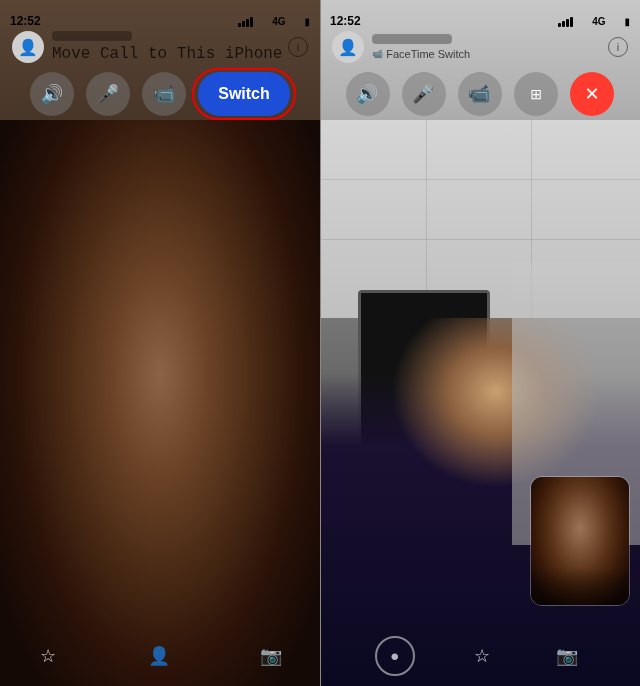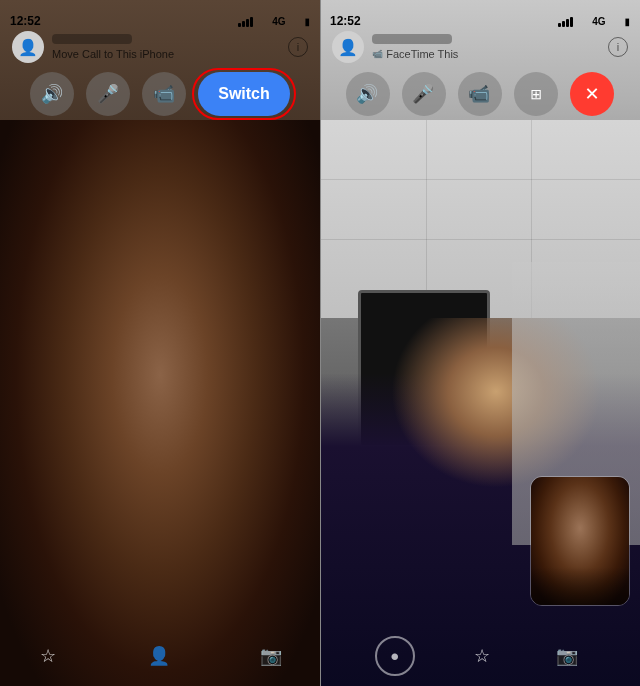--- a/index.html
+++ b/index.html
@@ -96,22 +96,23 @@
 
     .caller-name-bar {
       width: 80px;
       height: 10px;
       background: rgba(0,0,0,0.3);
       border-radius: 4px;
       margin-bottom: 4px;
     }
 
     .call-type {
-      font-size: 11px;
+      font-size: 16px;
       color: rgba(0,0,0,0.7);
+      font-family: Liberation Mono, monospace;
     }
 
     .info-btn {
       width: 20px;
       height: 20px;
       border-radius: 50%;
       border: 1.5px solid rgba(0,0,0,0.5);
       display: flex;
       align-items: center;
       justify-content: center;
@@ -139,21 +140,21 @@
       background: rgba(120,120,120,0.5);
       display: flex;
       align-items: center;
       justify-content: center;
       font-size: 18px;
       color: #fff;
       flex-shrink: 0;
     }
 
     .switch-btn {
-      background: #3b82f6;
+      background: #1d4ed8;
       border-radius: 22px;
       padding: 10px 20px;
       height: 44px;
       color: #fff;
       font-size: 16px;
       font-weight: 600;
       display: flex;
       align-items: center;
       justify-content: center;
       white-space: nowrap;
@@ -394,21 +395,21 @@
   </div>
 
   <div class="call-header">
     <div class="avatar-circle">
       <span class="avatar-icon">👤</span>
     </div>
     <div class="caller-info">
       <div class="caller-name-bar"></div>
       <span class="facetime-label">
         <span style="font-size:9px;">📹</span>
-        <span>FaceTime This</span>
+        <span>FaceTime Switch</span>
       </span>
     </div>
     <div class="info-btn">
       <span>i</span>
     </div>
   </div>
 
   <div class="controls-row">
     <div class="ctrl-btn">
       <span>🔊</span>

